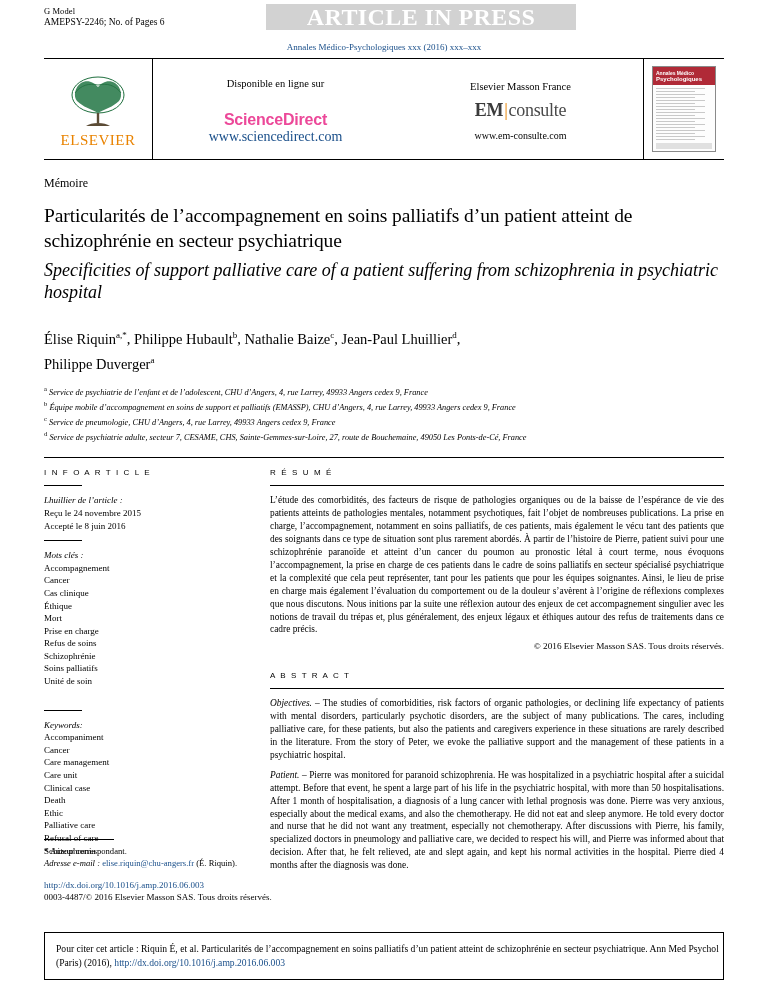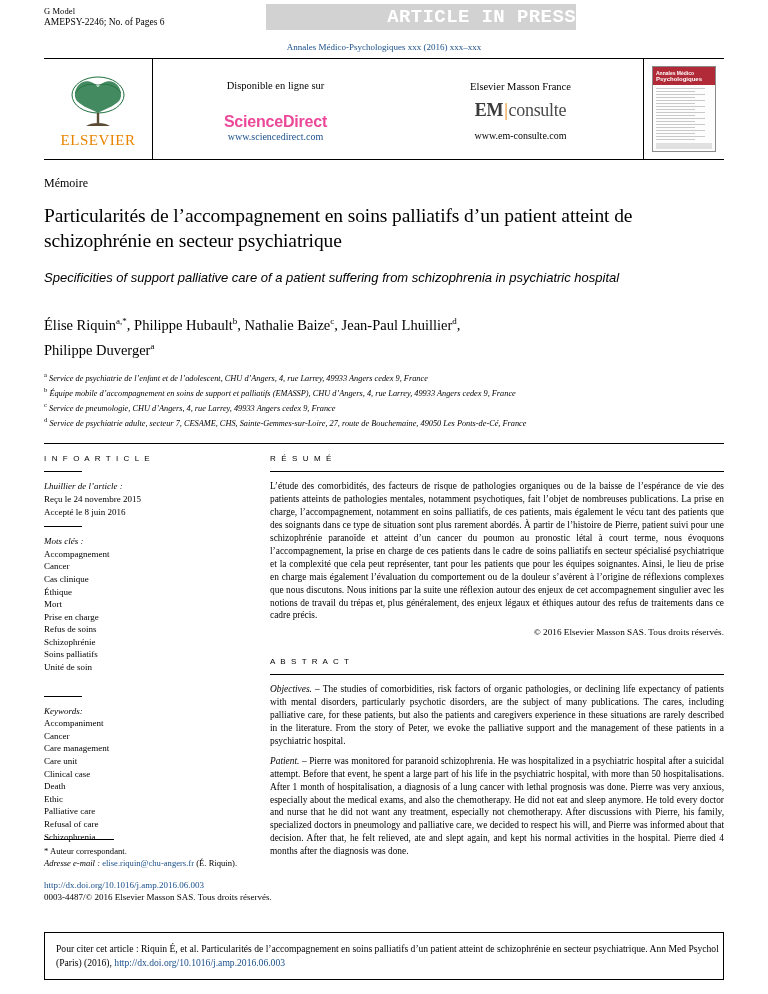--- a/index.html
+++ b/index.html
@@ -42,27 +42,26 @@
     position: absolute;
     left: 222px;
     top: -2px;
     width: 310px;
     height: 26px;
     background: #d2d2d2;
     text-align: center;
   }
   .aip span {
     display: block;
-    font-family: Liberation Mono, monospace;
+    font-family: Liberation Serif, serif;
     font-weight: bold;
-    font-size: 19px;
+    font-size: 24px;
     letter-spacing: 0.4px;
     line-height: 26px;
     color: #ffffff;
-    text-align: right;
   }
   .journal-line {
     text-align: center;
     font-family: "Liberation Serif", serif;
     font-size: 9px;
     color: #1a4f8a;
     margin-top: 6px;
   }
   .rule-top {
     border-top: 1px solid #000;
@@ -115,21 +114,21 @@
   .sd-word {
     font-family: Liberation Sans, sans-serif;
     font-weight: bold;
     font-size: 16px;
     color: #ec4899;
     letter-spacing: -0.2px;
     margin-top: 14px;
   }
   .sd-url {
     font-family: "Liberation Serif", serif;
-    font-size: 10px;
+    font-size: 14px;
     color: #1a4f8a;
   }
   .em-logo {
     font-family: "Liberation Serif", serif;
     font-size: 18px;
     color: #3b3b3b;
     letter-spacing: -0.3px;
   }
   .em-logo .em { font-weight: bold; }
   .em-logo .bar { color: #e98300; margin: 0 1px; }
@@ -193,25 +192,25 @@
   }
   h1.title {
     font-family: Liberation Serif, serif;
     font-weight: normal;
     font-size: 19.5px;
     line-height: 25px;
     margin: 12px 0 0 0;
     letter-spacing: -0.1px;
   }
   .subtitle {
-    font-family: Liberation Sans, sans-serif;
+    font-family: Liberation Serif, serif;
     font-style: italic;
-    font-size: 13px;
+    font-size: 18px;
     line-height: 22px;
-    margin-top: 14px;
+    margin-top: 6px;
   }
   .authors {
     font-family: "Liberation Serif", serif;
     font-size: 14.5px;
     line-height: 21px;
     margin-top: 22px;
   }
   .authors sup { font-size: 9px; }
   .affils {
     margin-top: 8px;

